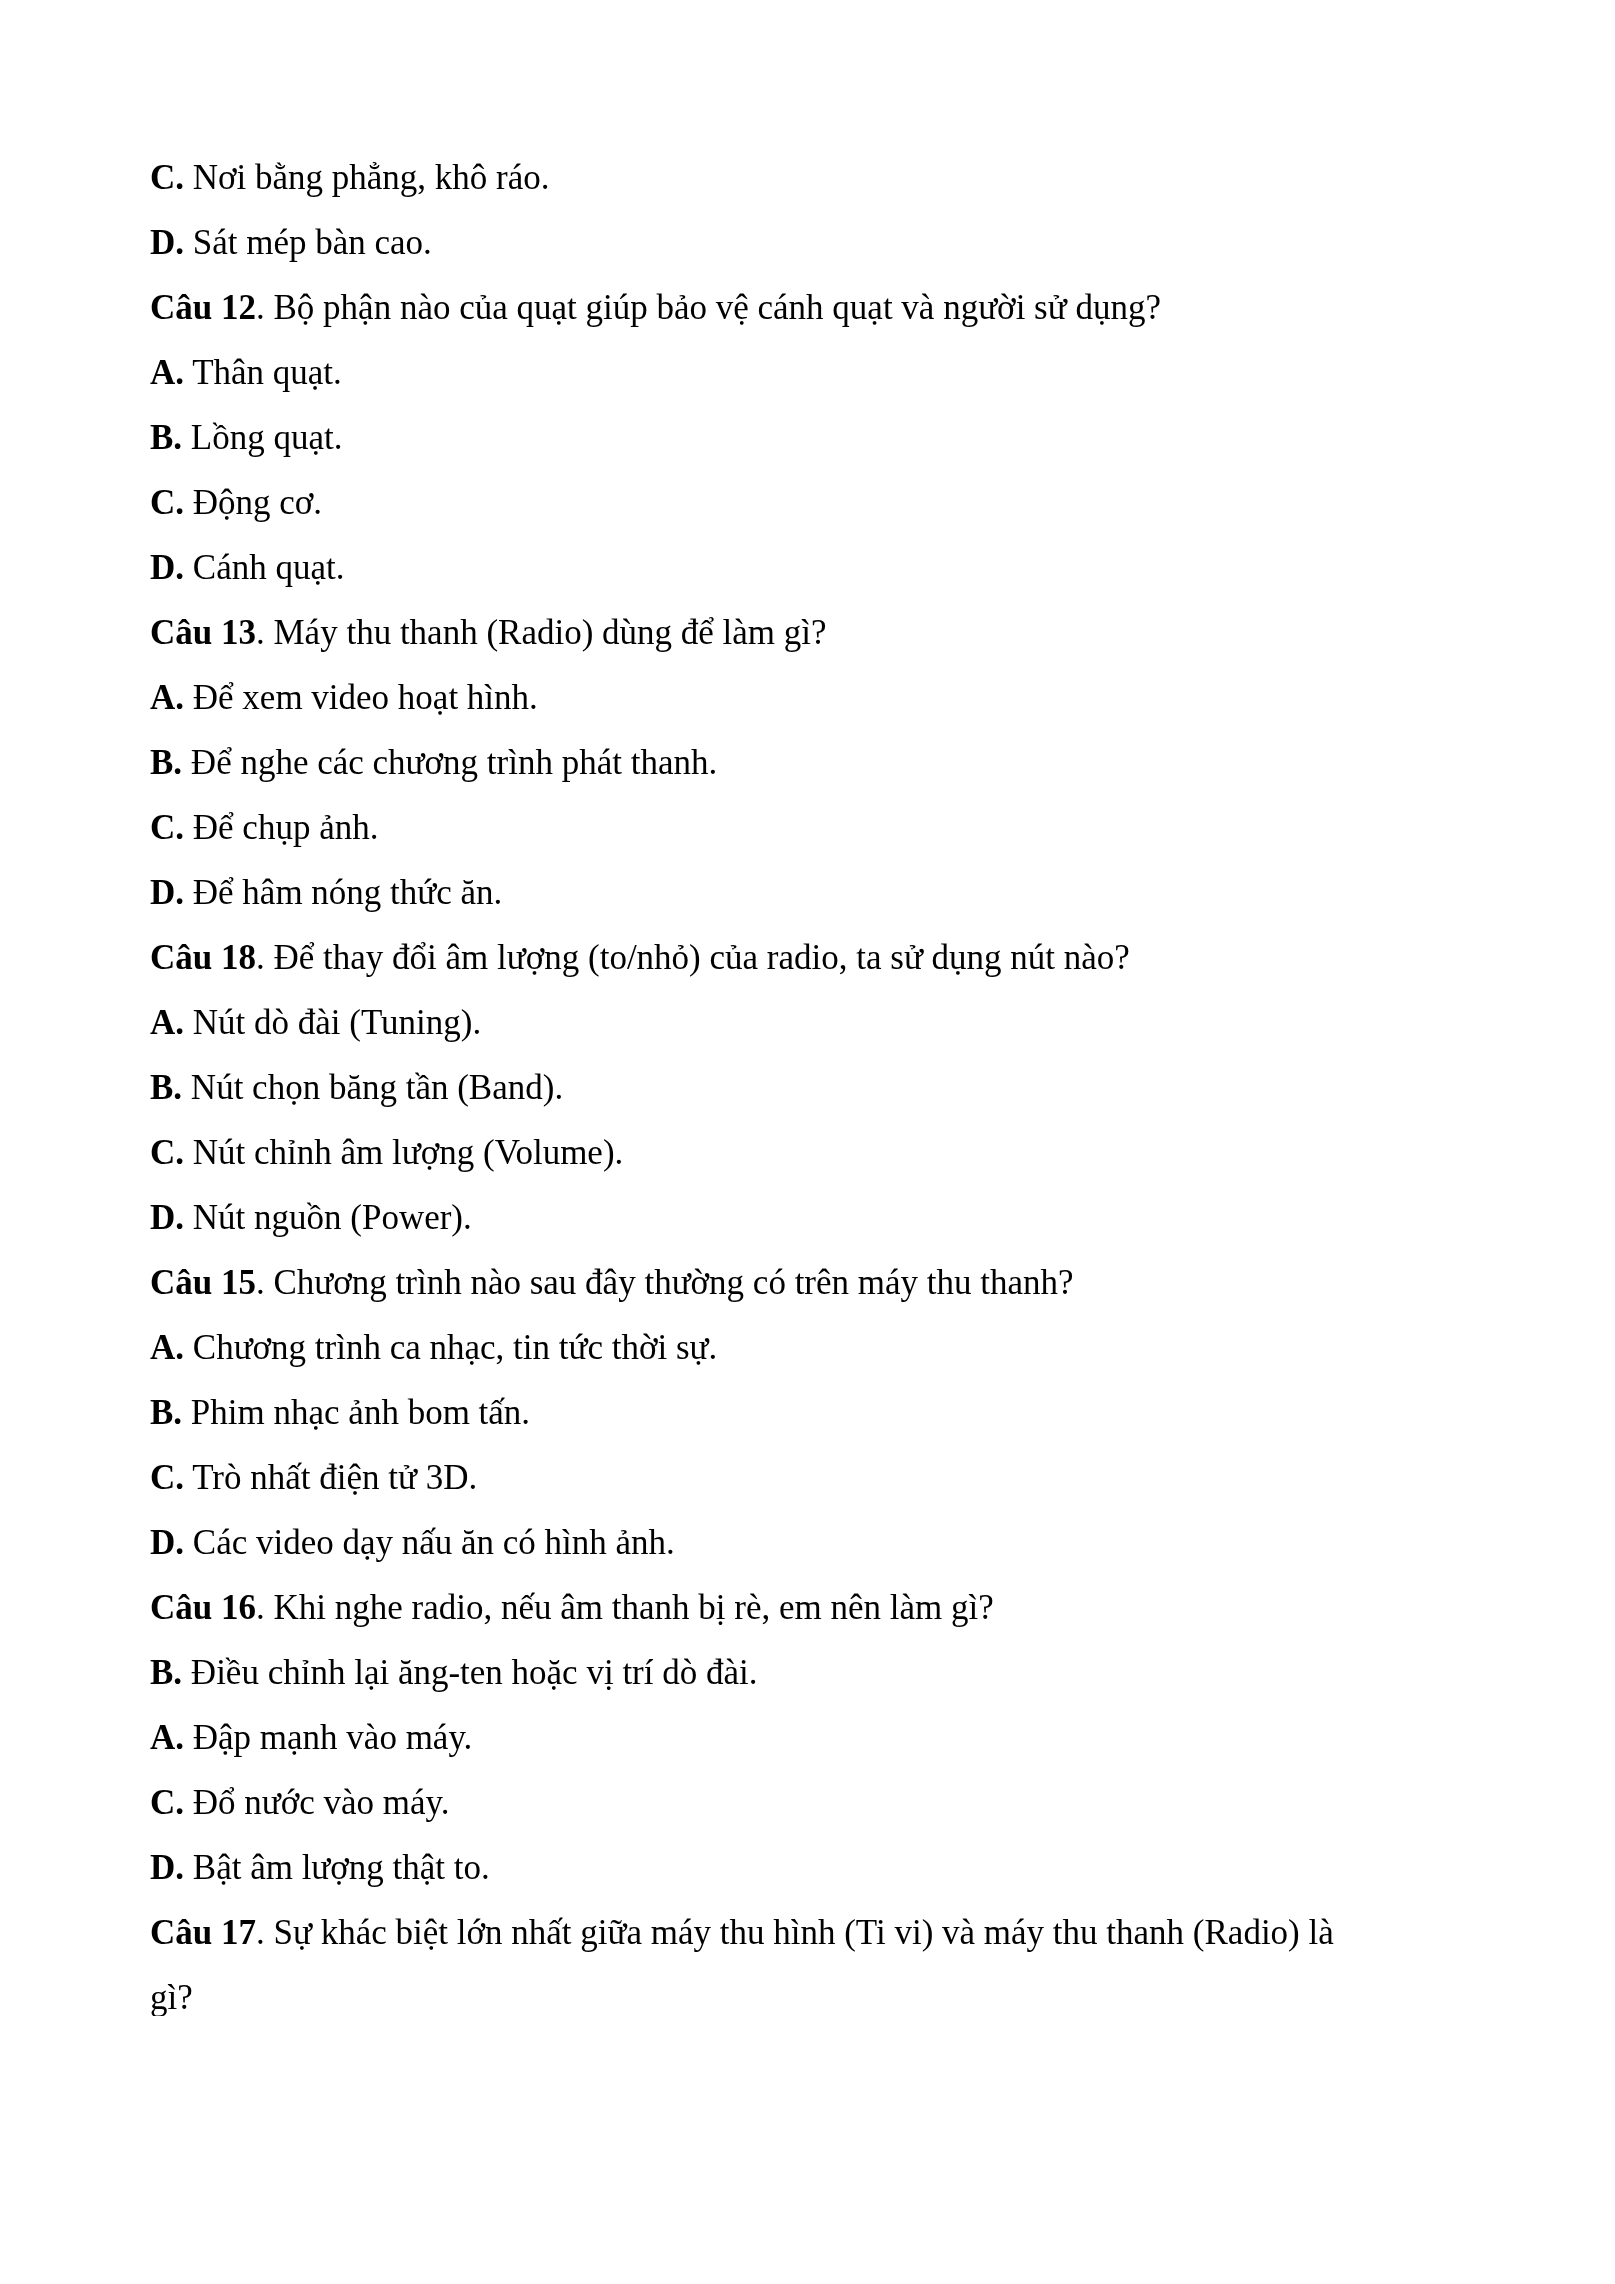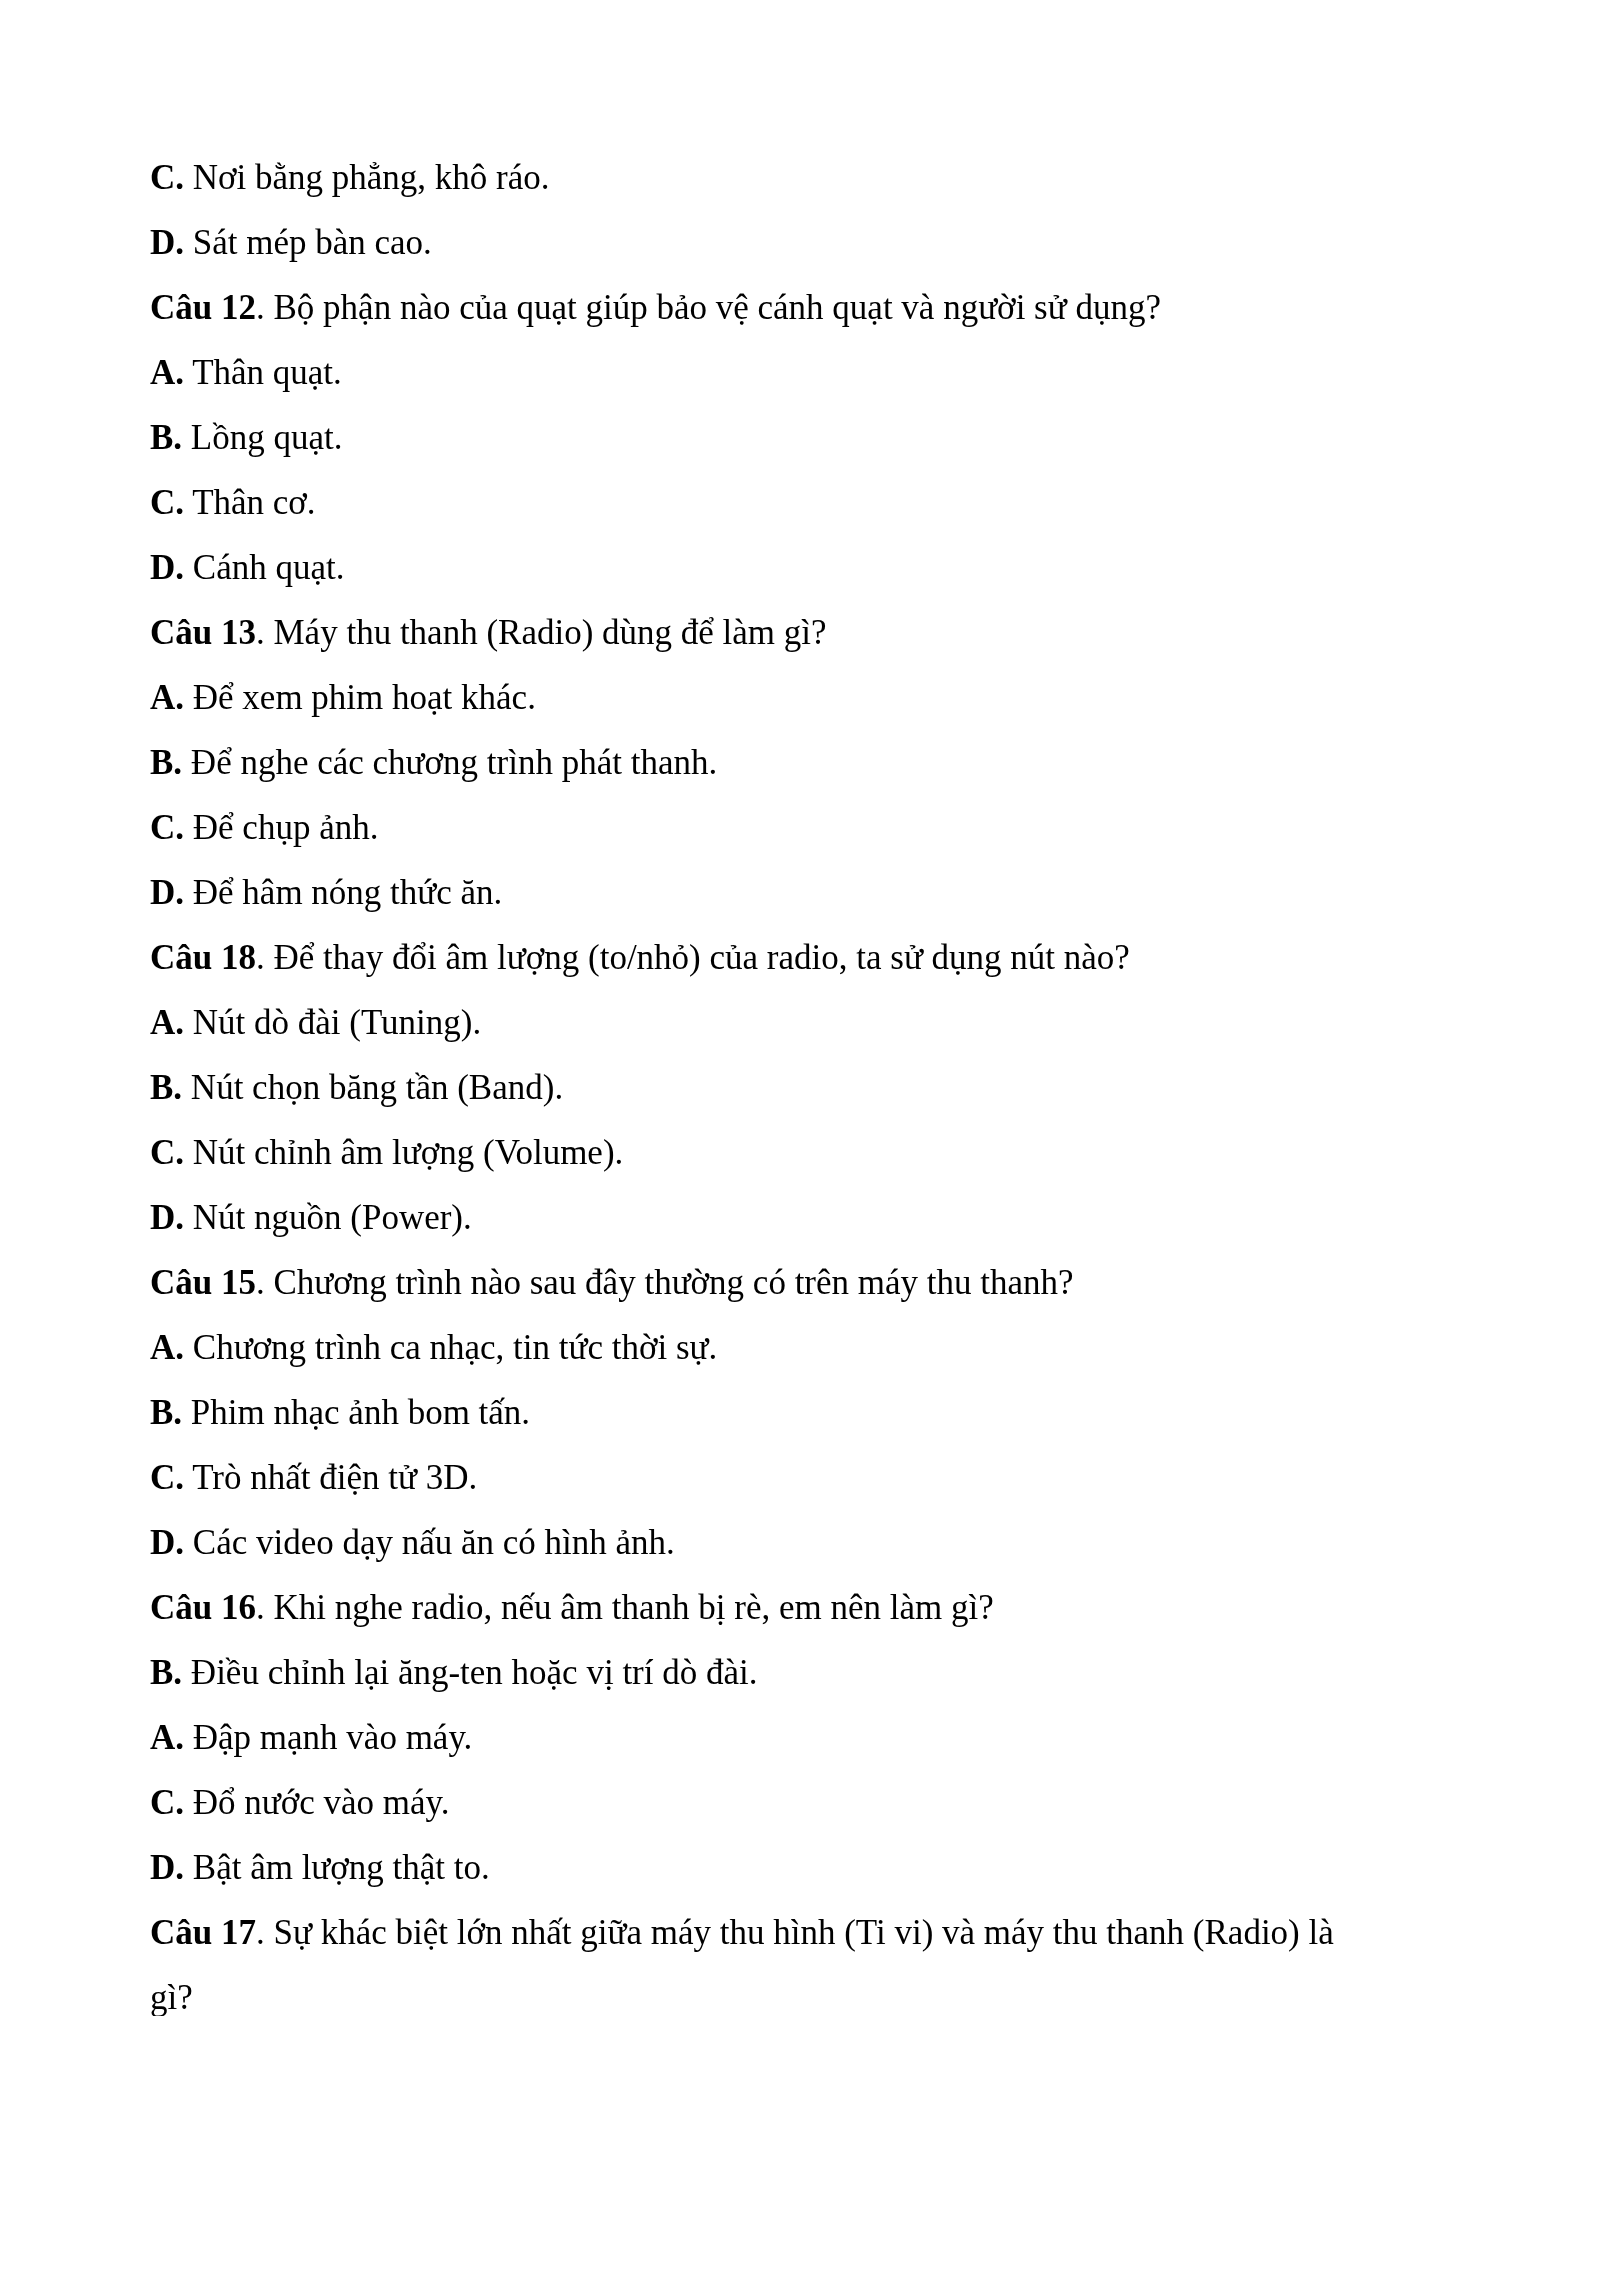--- a/index.html
+++ b/index.html
@@ -31,24 +31,24 @@
 </style>
 </head>
 <body>
 
 <div class="page" style="background: rgb(255, 255, 255); color: rgb(0, 0, 0);">
     <p class="line"><b>C.</b><span> Nơi bằng phẳng, khô ráo.</span></p>
     <p class="line"><b>D.</b><span> Sát mép bàn cao.</span></p>
     <p class="line"><b>Câu 12</b><span>. Bộ phận nào của quạt giúp bảo vệ cánh quạt và người sử dụng?</span></p>
     <p class="line"><b>A.</b><span> Thân quạt.</span></p>
     <p class="line"><b>B.</b><span> Lồng quạt.</span></p>
-    <p class="line"><b>C.</b><span> Thân cơ.</span></p>
+    <p class="line"><b>C.</b><span> Động cơ.</span></p>
     <p class="line"><b>D.</b><span> Cánh quạt.</span></p>
     <p class="line"><b>Câu 13</b><span>. Máy thu thanh (Radio) dùng để làm gì?</span></p>
-    <p class="line"><b>A.</b><span> Để xem phim hoạt khác.</span></p>
+    <p class="line"><b>A.</b><span> Để xem video hoạt hình.</span></p>
     <p class="line"><b>B.</b><span> Để nghe các chương trình phát thanh.</span></p>
     <p class="line"><b>C.</b><span> Để chụp ảnh.</span></p>
     <p class="line"><b>D.</b><span> Để hâm nóng thức ăn.</span></p>
     <p class="line"><b>Câu 18</b><span>. Để thay đổi âm lượng (to/nhỏ) của radio, ta sử dụng nút nào?</span></p>
     <p class="line"><b>A.</b><span> Nút dò đài (Tuning).</span></p>
     <p class="line"><b>B.</b><span> Nút chọn băng tần (Band).</span></p>
     <p class="line"><b>C.</b><span> Nút chỉnh âm lượng (Volume).</span></p>
     <p class="line"><b>D.</b><span> Nút nguồn (Power).</span></p>
     <p class="line"><b>Câu 15</b><span>. Chương trình nào sau đây thường có trên máy thu thanh?</span></p>
     <p class="line"><b>A.</b><span> Chương trình ca nhạc, tin tức thời sự.</span></p>

